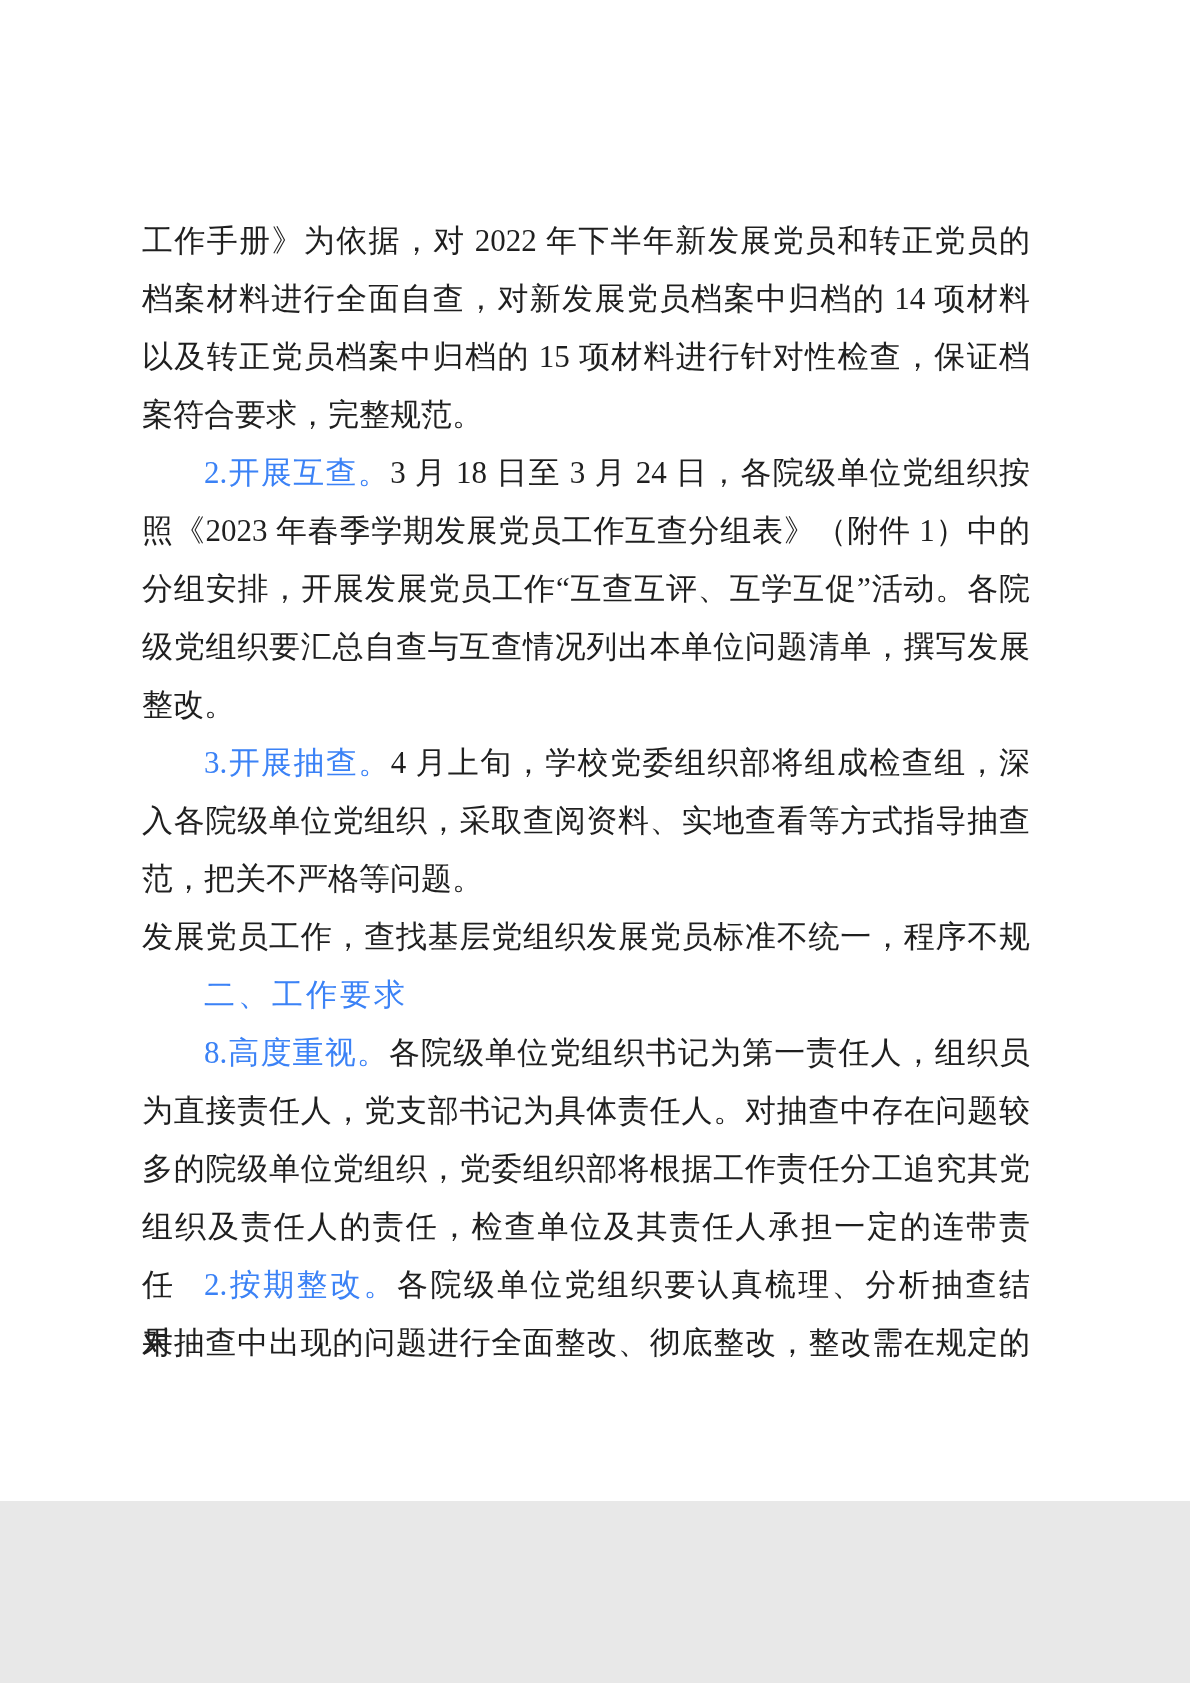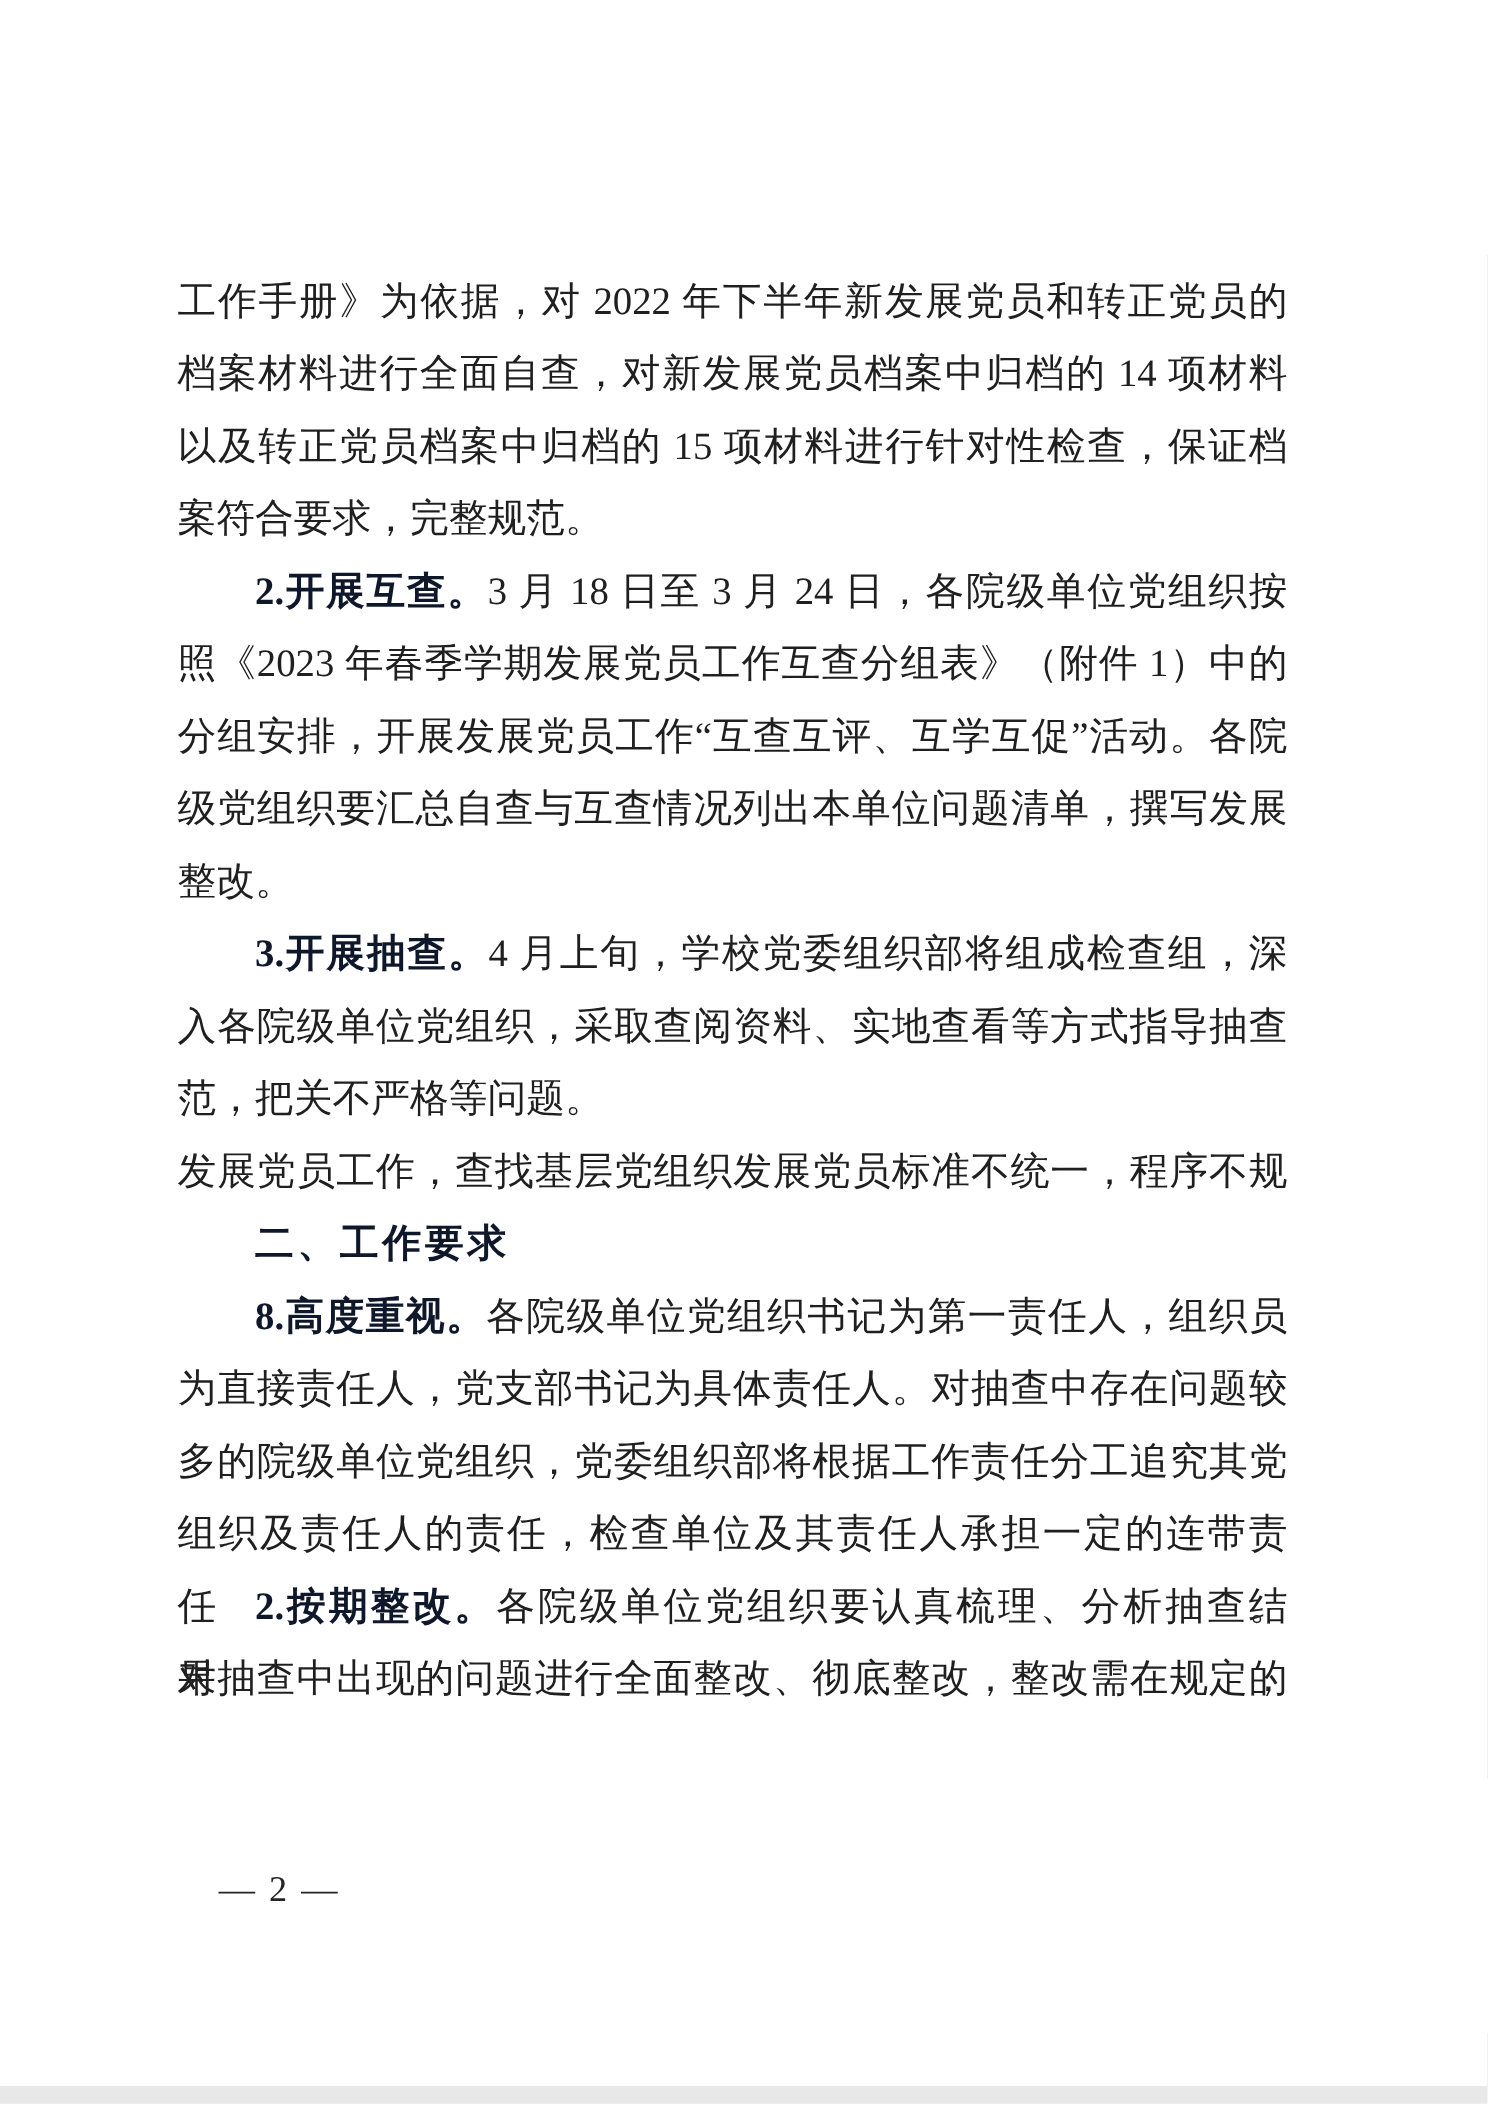--- a/index.html
+++ b/index.html
@@ -1,19 +1,19 @@
 <!DOCTYPE html>
 <html><head>
 <meta charset="utf-8">
 <style>
   html, body { margin: 0; padding: 0; background: #e8e8e8; }
   .page {
     position: relative;
     width: 1190px;
-    height: 1669px;
+    height: 1501px;
     margin: 0 auto;
     background: #ffffff;
     font-family: "Liberation Serif", "DejaVu Serif", serif;
     color: #1f1f1f;
     overflow: hidden;
   }
   .content {
     position: absolute;
     left: 142px;
     top: 212px;
@@ -26,22 +26,22 @@
     text-align: justify;
     text-align-last: justify;
     overflow: visible;
   }
   .line.short {
     text-align: left;
     text-align-last: left;
   }
   .line.indent { text-indent: 62px; }
   .lead {
-    font-weight: bold;
-    color: #0f172a;
+    font-weight: normal;
+    color: #3b82f6;
   }
   .heading { height: 58px; }
   .heading .lead {
     font-family: "Liberation Sans", "DejaVu Sans", sans-serif;
     letter-spacing: 3px;
     font-size: 31px;
     text-align: right;
   }
   .footer {
     position: absolute;

